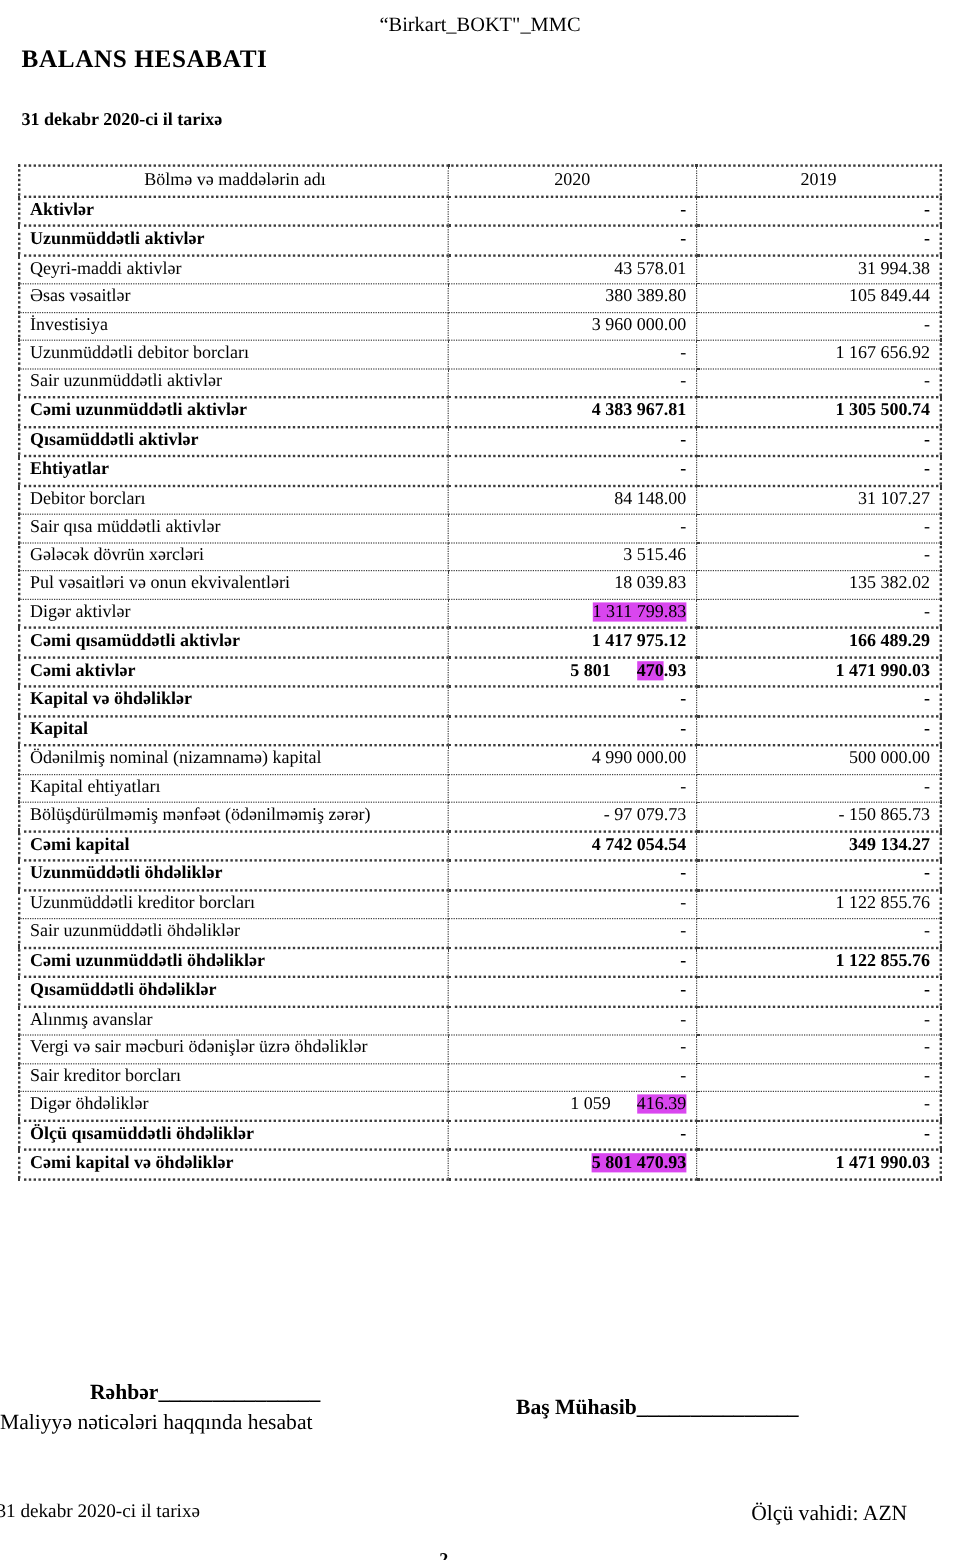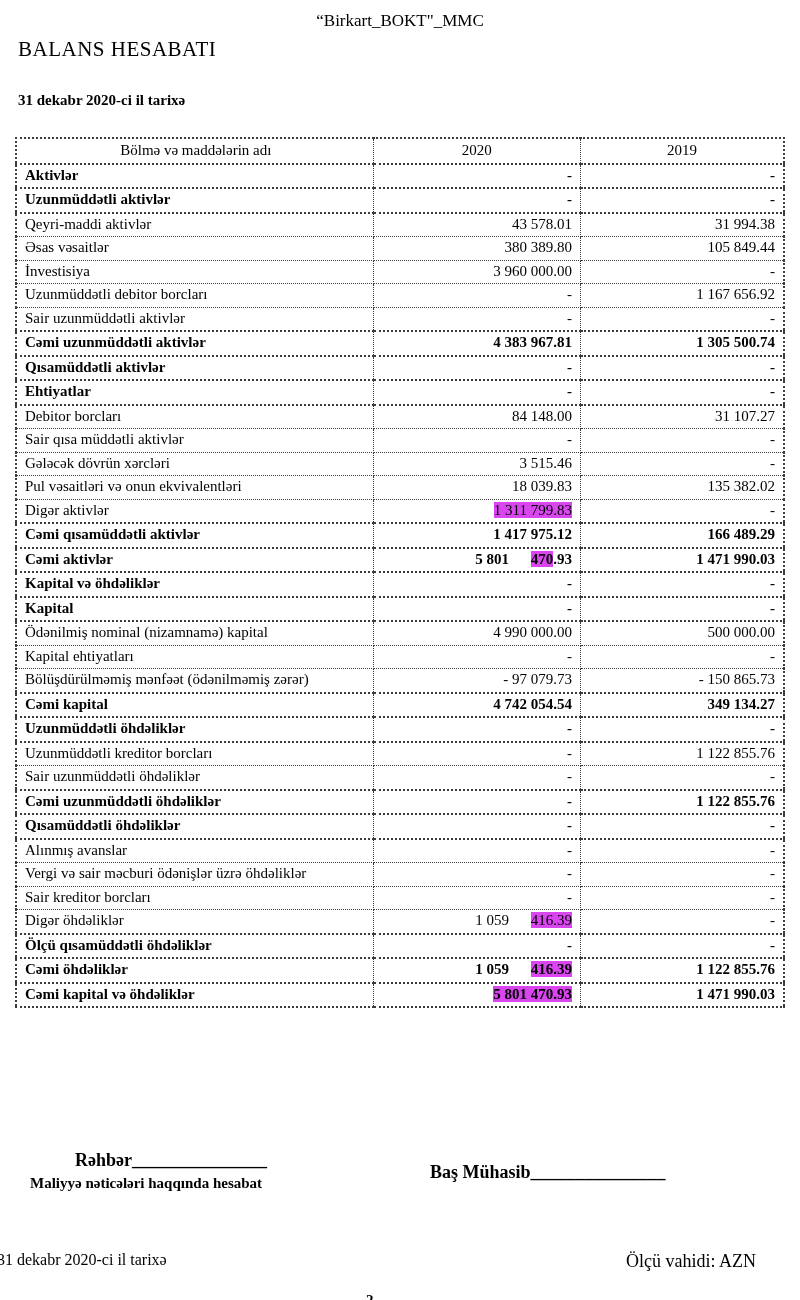--- a/index.html
+++ b/index.html
@@ -12,21 +12,21 @@
     color:#000000;
     font-family:"Liberation Serif", serif;
     overflow:hidden;
   }
   .company {
     position:absolute; top:11px; left:0; width:100%;
     text-align:center; font-size:17px;
   }
   .doc-title {
     position:absolute; top:37px; left:18px;
-    font-size:21px; font-weight:normal; letter-spacing:0.5px;
+    font-size:21px; font-weight:bold; letter-spacing:0.5px;
   }
   .doc-date {
     position:absolute; top:92px; left:18px;
     font-size:15px; font-weight:bold;
   }
   table.bs {
     position:absolute; top:137px; left:15px;
     width:770px;
     border-collapse:collapse;
     border:2px dotted #3c3c3c;
@@ -47,21 +47,21 @@
   table.bs tr.b td { font-weight:bold; border-top:2px dotted #3c3c3c; border-bottom:2px dotted #3c3c3c; }
   .hl { background:#d946ef;margin-left:18px; }
   .sig {
     position:absolute; top:1150px; left:0; width:100%;
     font-size:18px; font-weight:bold;
   }
   .sig .sig-left  { position:absolute; left:75px;  top:0; }
   .sig .sig-right { position:absolute; left:430px; top:12px; }
   .report-subtitle {
     position:absolute; top:1175px; left:0;
-    font-size:15px; font-weight:bold;padding-left:30px;
+    font-size:18px; font-weight:normal;
   }
   .footer-date {
     position:absolute; top:1251px; left:-3px;
     font-size:16px;
   }
   .footer-unit {
     position:absolute; top:1251px; right:44px;
     font-size:18px;
   }
   .page-num {
@@ -253,25 +253,20 @@
           <td class="lbl">Digər öhdəliklər</td>
           <td class="val"><span>1 059 </span><span class="hl">416.39</span></td>
           <td class="val"><span>-</span></td>
         </tr>
         <tr class="b">
           <td class="lbl">Ölçü qısamüddətli öhdəliklər</td>
           <td class="val"><span>-</span></td>
           <td class="val"><span>-</span></td>
         </tr>
         <tr class="b">
-          <td class="lbl">Cəmi öhdəliklər</td>
-          <td class="val"><span>1 059 </span><span class="hl">416.39</span></td>
-          <td class="val"><span>1 122 855.76</span></td>
-        </tr>
-        <tr class="b">
           <td class="lbl">Cəmi kapital və öhdəliklər</td>
           <td class="val"><span class="hl">5 801 470.93</span></td>
           <td class="val"><span>1 471 990.03</span></td>
         </tr>
       </tbody>
   </table>
 
   <div class="sig">
     <span class="sig-left"><span>Rəhbər</span><span>_______________</span></span>
     <span class="sig-right"><span>Baş Mühasib</span><span>_______________</span></span>

